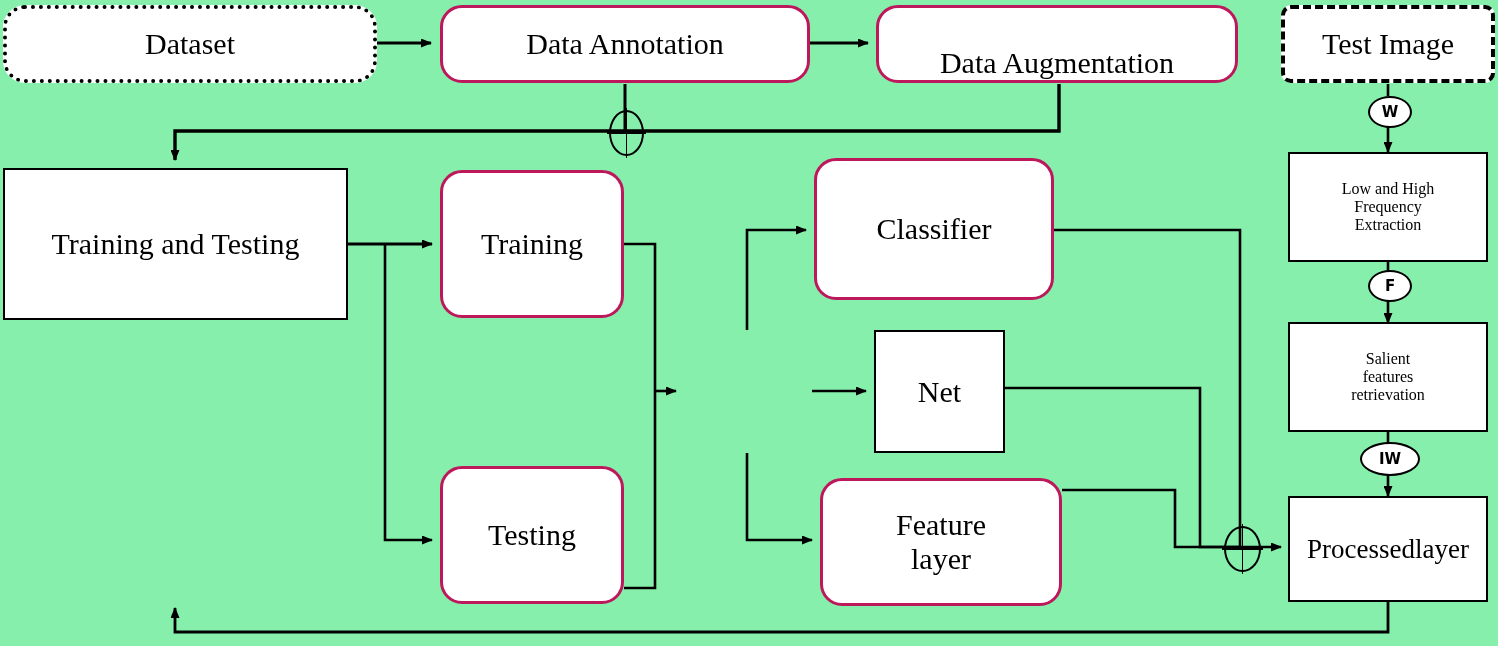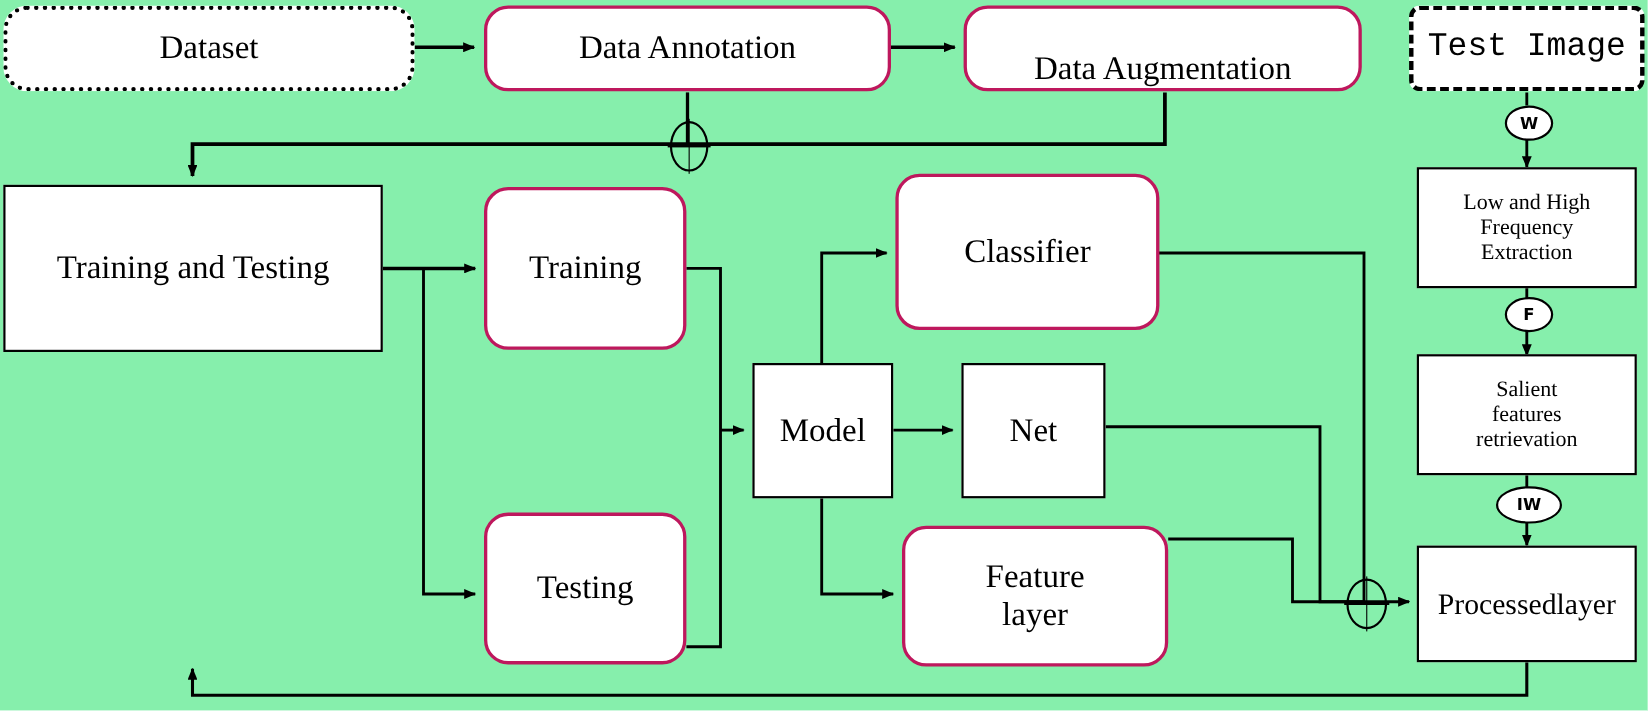--- a/index.html
+++ b/index.html
@@ -18,26 +18,26 @@
     text-align:center;
     color:#000;
     background:#fff;
     line-height:1.12;
     z-index:2;
   }
   .solid{border:3px solid #be185d;}
   .thin{border:2px solid #000;}
   .dotted{border:4px dotted #000;}
   .dashed{border:3px dashed #000;}
-  .dashdot{border:4px dashed #000;font-family:Liberation Mono, monospace;}
+  .dashdot{border:4px dashed #000;}
   .r-lg{border-radius:22px;}
   .r-sm{border-radius:10px;}
   .f30{font-size:30px;}
   .f27{font-size:27px;}
-  .f24{font-size:20px;}
+  .f24{font-size:16px;}
   .badge{
     position:absolute;
     display:flex;align-items:center;justify-content:center;
     border:2.5px solid #000;border-radius:50%;
     background:#fff;
     font-family:"DejaVu Sans", sans-serif;
     font-size:15px;font-weight:600;color:#000;
     z-index:3;
   }
   .sumnode{
@@ -136,23 +136,20 @@
 
   <div class="node solid r-lg f30" style="left:440px;top:170px;width:184px;height:148px;">
     <span>Training</span>
   </div>
 
   <div class="node solid r-lg f30" style="left:440px;top:466px;width:184px;height:138px;">
     <span>Testing</span>
   </div>
 
 
-  <div class="node thin f30" style="left:684px;top:330px;width:128px;height:123px;">
-    <span>Model</span>
-  </div>
 
   <div class="node solid r-lg f30" style="left:814px;top:158px;width:240px;height:142px;">
     <span>Classifier</span>
   </div>
 
   <div class="node thin f30" style="left:874px;top:330px;width:131px;height:123px;">
     <span>Net</span>
   </div>
 
   <div class="node solid r-lg f30" style="left:820px;top:478px;width:242px;height:128px;flex-direction:column;">

